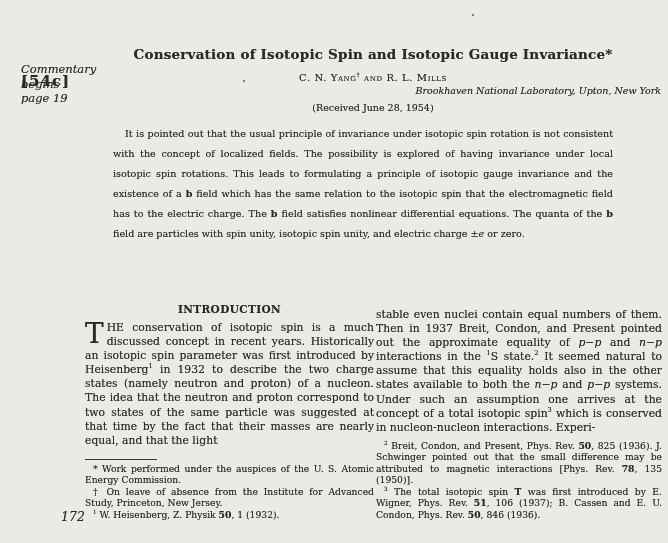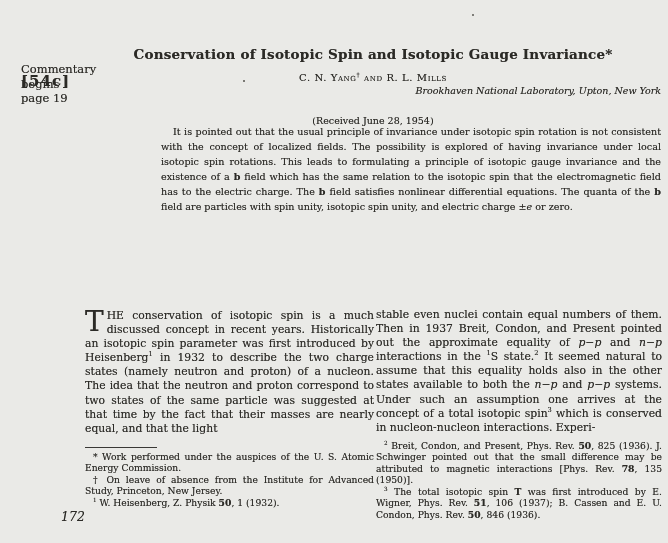--- a/index.html
+++ b/index.html
@@ -12,37 +12,36 @@
   }
   .scan-page{position:absolute;inset:0;}
   .ink{ text-shadow:0 0 0.5px rgba(43,42,38,0.55); }
 
   .paper-tag{
     position:absolute;left:21px;top:36px;
     font-size:15px;font-weight:bold;letter-spacing:1px;margin-top:36px;
   }
   .margin-note{
     position:absolute;left:21px;top:62px;
-    font-size:11.5px;line-height:14.5px;
+    font-size:11.5px;line-height:14.5px;font-style:italic;
   }
 
   .head-block{
     position:absolute;left:85px;top:46px;width:576px;
     text-align:center;
   }
   .paper-title{font-size:13.5px;font-weight:bold;letter-spacing:0.2px;}
   .byline{margin-top:10px;font-size:10px;font-variant:small-caps;letter-spacing:0.6px;}
   .affiliation{margin-top:2px;font-size:9.5px;font-style:italic;text-align:right;}
-  .received{margin-top:19px;font-size:9.5px;}
+  .received{margin-top:6px;font-size:9.5px;}
 
   .abstract{
     position:absolute;left:113px;top:124px;width:500px;
-    font-size:9.6px;line-height:15px;text-align:justify;
+    font-size:9.6px;line-height:20px;text-align:justify;
     text-indent:12px;
-    margin-left:48px;
   }
 
   .col{position:absolute;}
   .col-left{left:85px;top:303px;width:289px;}
   .col-right{left:376px;top:308px;width:286px;}
   .section-heading{
     text-align:center;font-weight:bold;font-size:10.5px;letter-spacing:0.4px;
   }
   .body-par{
     margin-top:6px;font-size:10.8px;line-height:14.1px;text-align:justify;
@@ -93,20 +92,21 @@
   <div class="head-block">
     <div class="paper-title ink">Conservation of Isotopic Spin and Isotopic Gauge Invariance*</div>
     <div class="byline ink"><span>C. N. Yang</span><sup>†</sup><span> and R. L. Mills</span></div>
     <div class="affiliation ink">Brookhaven National Laboratory, Upton, New York</div>
     <div class="received ink">(Received June 28, 1954)</div>
   </div>
 
   <div class="abstract ink"><span>It is pointed out that the usual principle of invariance under isotopic spin rotation is not consistent with the concept of localized fields. The possibility is explored of having invariance under local isotopic spin rotations. This leads to formulating a principle of isotopic gauge invariance and the existence of a </span><span class="sg-b">b</span><span> field which has the same relation to the isotopic spin that the electromagnetic field has to the electric charge. The </span><span class="sg-b">b</span><span> field satisfies nonlinear differential equations. The quanta of the </span><span class="sg-b">b</span><span> field are particles with spin unity, isotopic spin unity, and electric charge ±</span><span class="sg-i">e</span><span> or zero.</span></div>
 
   <div class="col col-left">
+    <div class="section-heading ink">INTRODUCTION</div>
     <div class="body-par ink">
       <span class="dropcap">T</span><span><span>HE conservation of isotopic spin is a much discussed concept in recent years. Historically an isotopic spin parameter was first introduced by Heisenberg</span><sup>1</sup><span> in 1932 to describe the two charge states (namely neutron and proton) of a nucleon. The idea that the neutron and proton correspond to two states of the same particle was suggested at that time by the fact that their masses are nearly equal, and that the light</span></span>
     </div>
     <hr class="fn-rule">
     <div class="footnotes ink">
       <p><span>* Work performed under the auspices of the U. S. Atomic Energy Commission.</span></p>
       <p><span>† On leave of absence from the Institute for Advanced Study, Princeton, New Jersey.</span></p>
       <p><sup>1</sup><span> W. Heisenberg, Z. Physik </span><span class="sg-b">50</span><span>, 1 (1932).</span></p>
     </div>
   </div>

